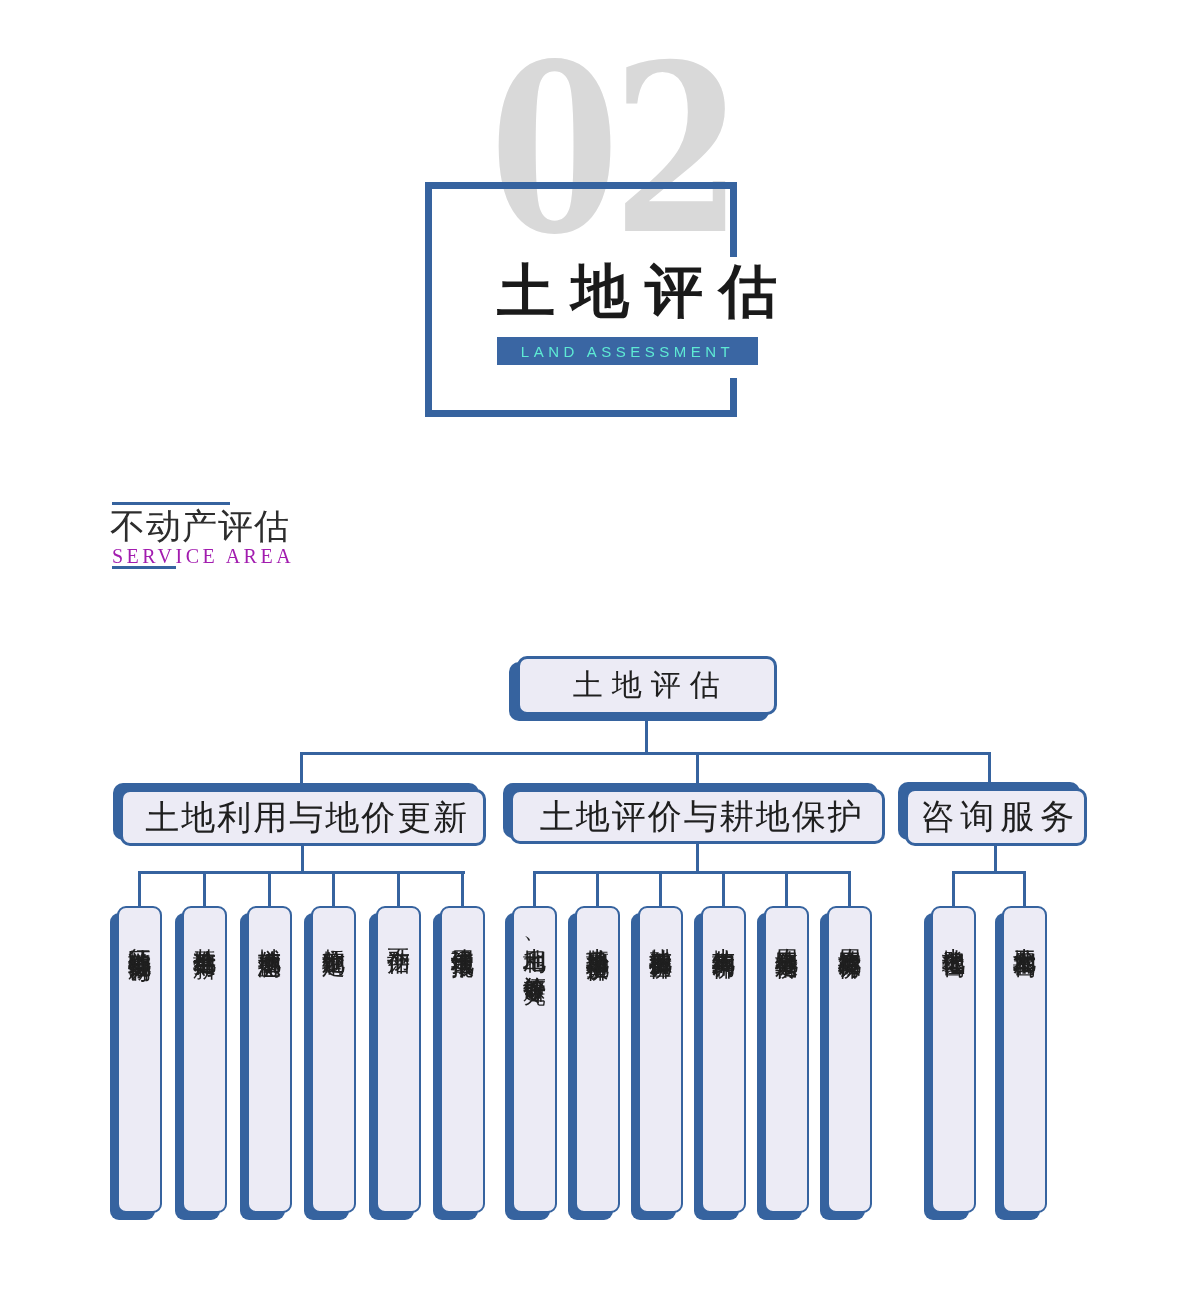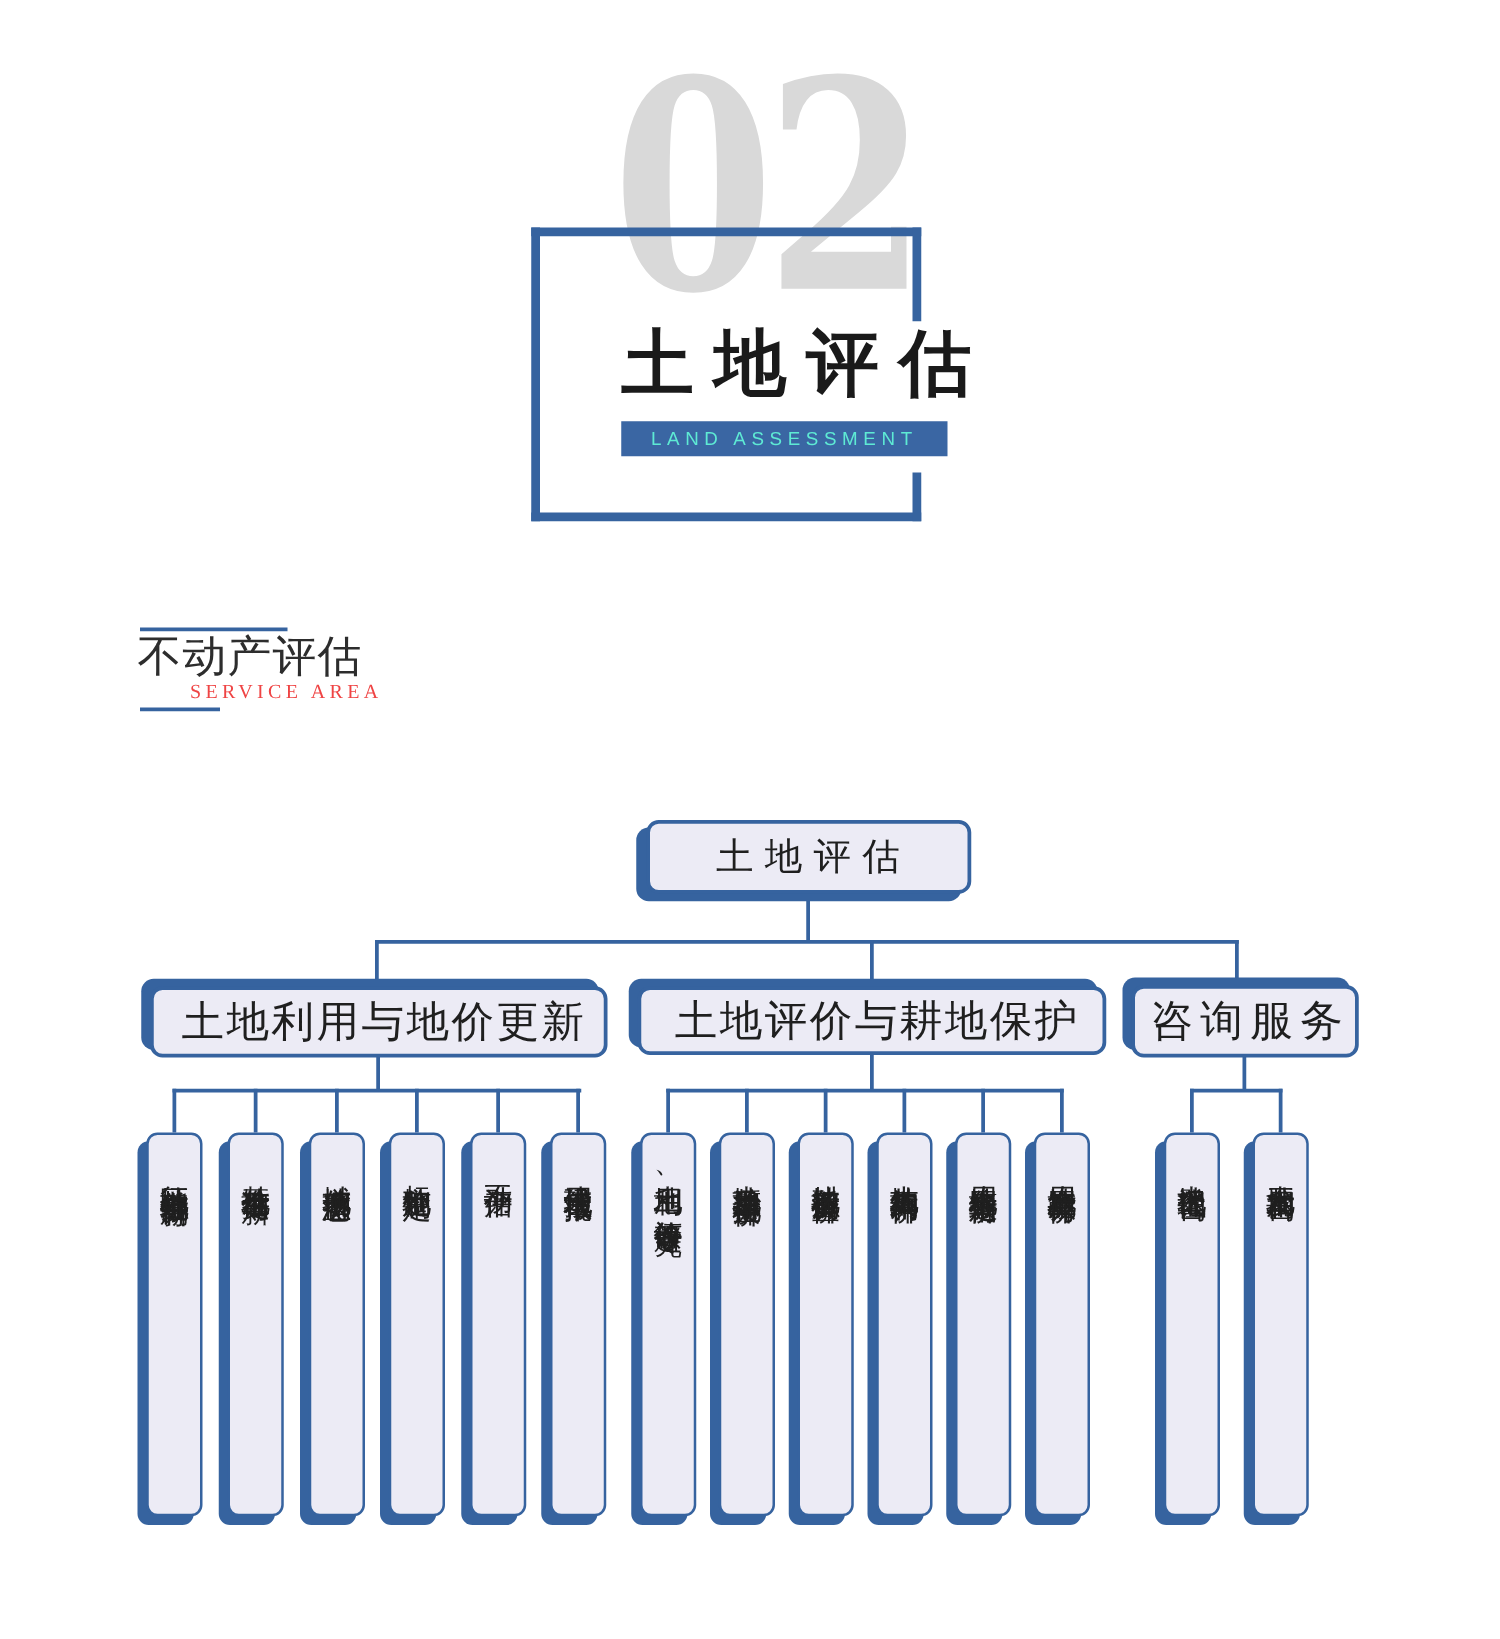--- a/index.html
+++ b/index.html
@@ -43,21 +43,21 @@
   .rule-top { left:112px; top:502px; width:118px; }
   .rule-bottom { left:112px; top:566px; width:64px; }
   .label-cn {
     position:absolute; left:110px; top:506px;
     font-size:35px; line-height:1.15; font-weight:500; color:#2d2d2d;
     letter-spacing:1px; white-space:nowrap;
   }
   .label-en {
     position:absolute; left:112px; top:545px;
     font-family:"Liberation Serif", serif;
-    font-size:16px; letter-spacing:3.5px; color:#ef4444; white-space:nowrap;margin-left:40px;
+    font-size:20px; letter-spacing:3.5px; color:#a21caf; white-space:nowrap;
   }
 
   
   .c { position:absolute; background:#36639f; }
 
   .node {
     position:absolute; box-sizing:border-box;
     background:#ecebf5; border:3px solid #36639f; border-radius:10px;
     display:flex; align-items:center; justify-content:center;
     color:#1f1f1f;

